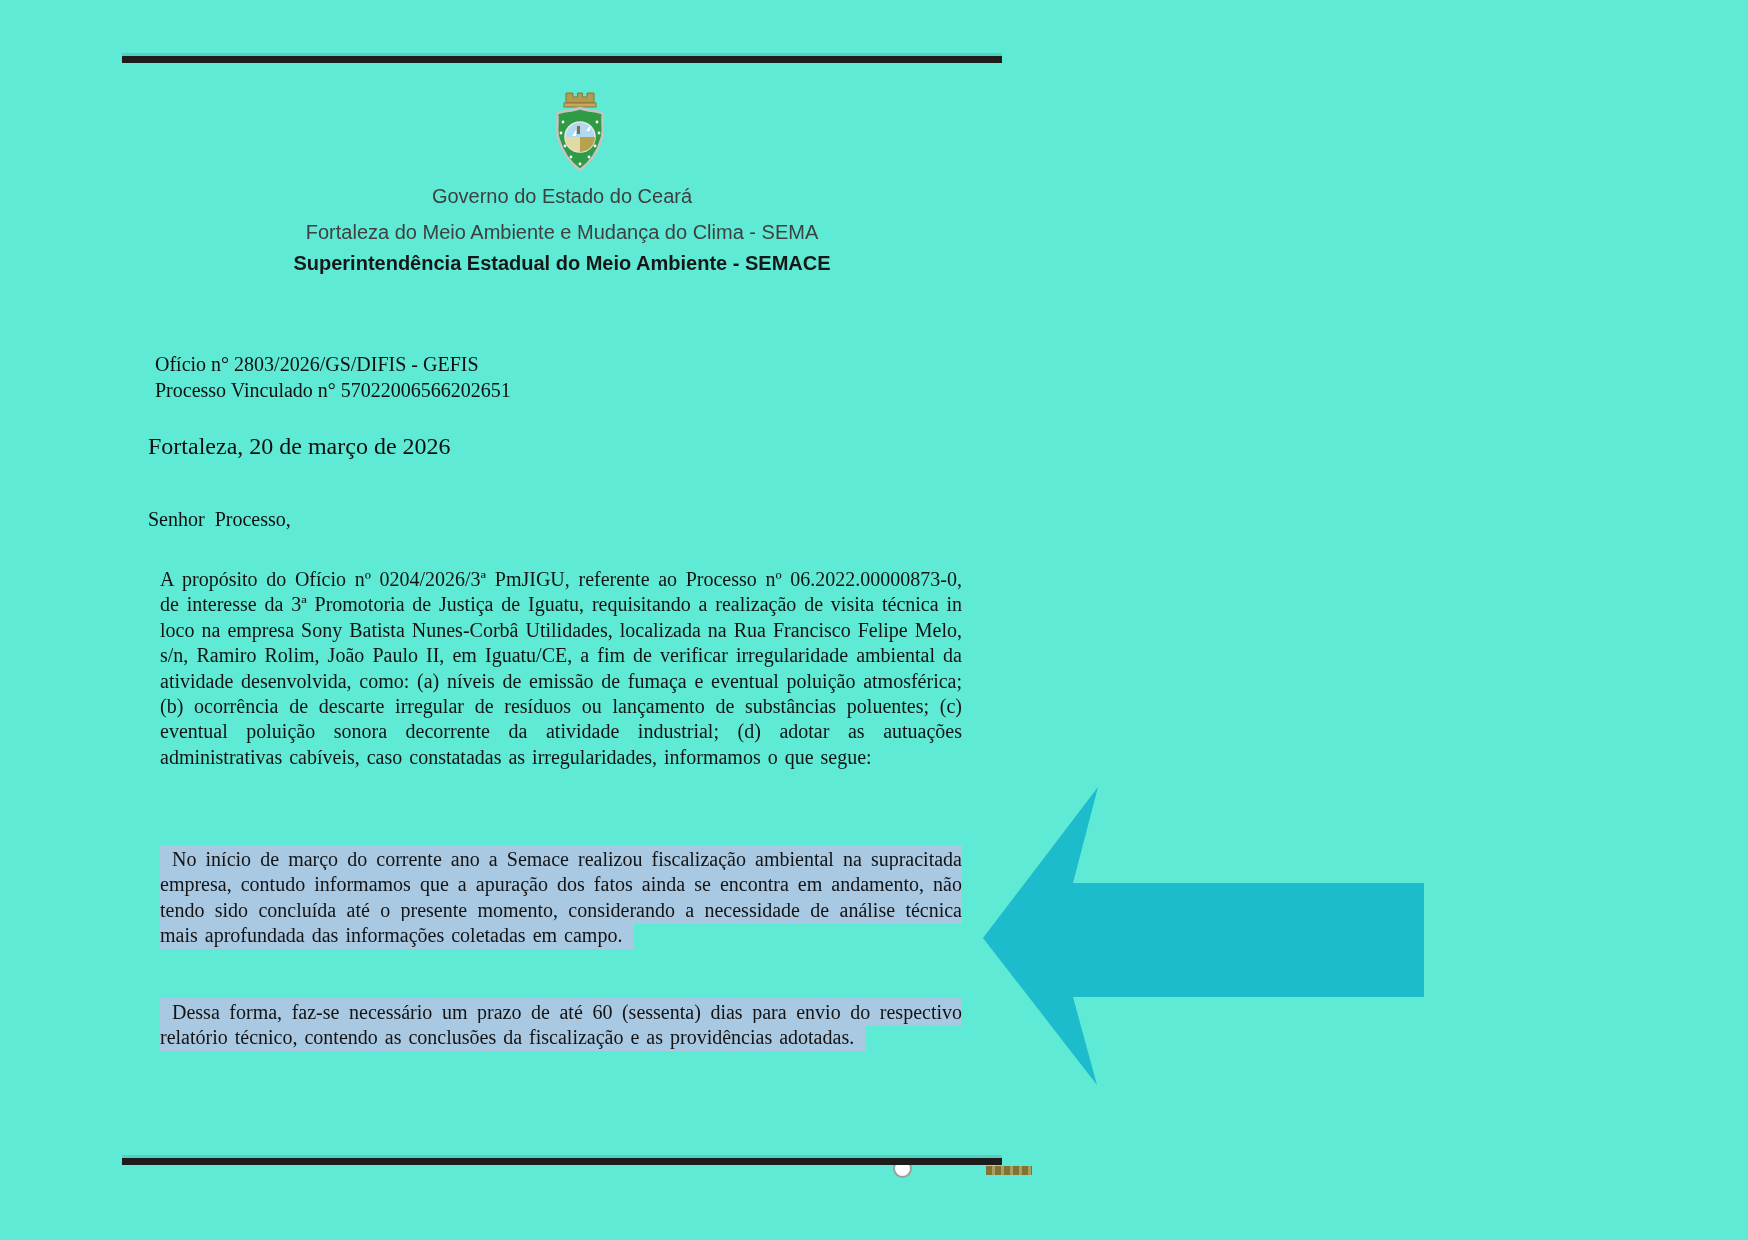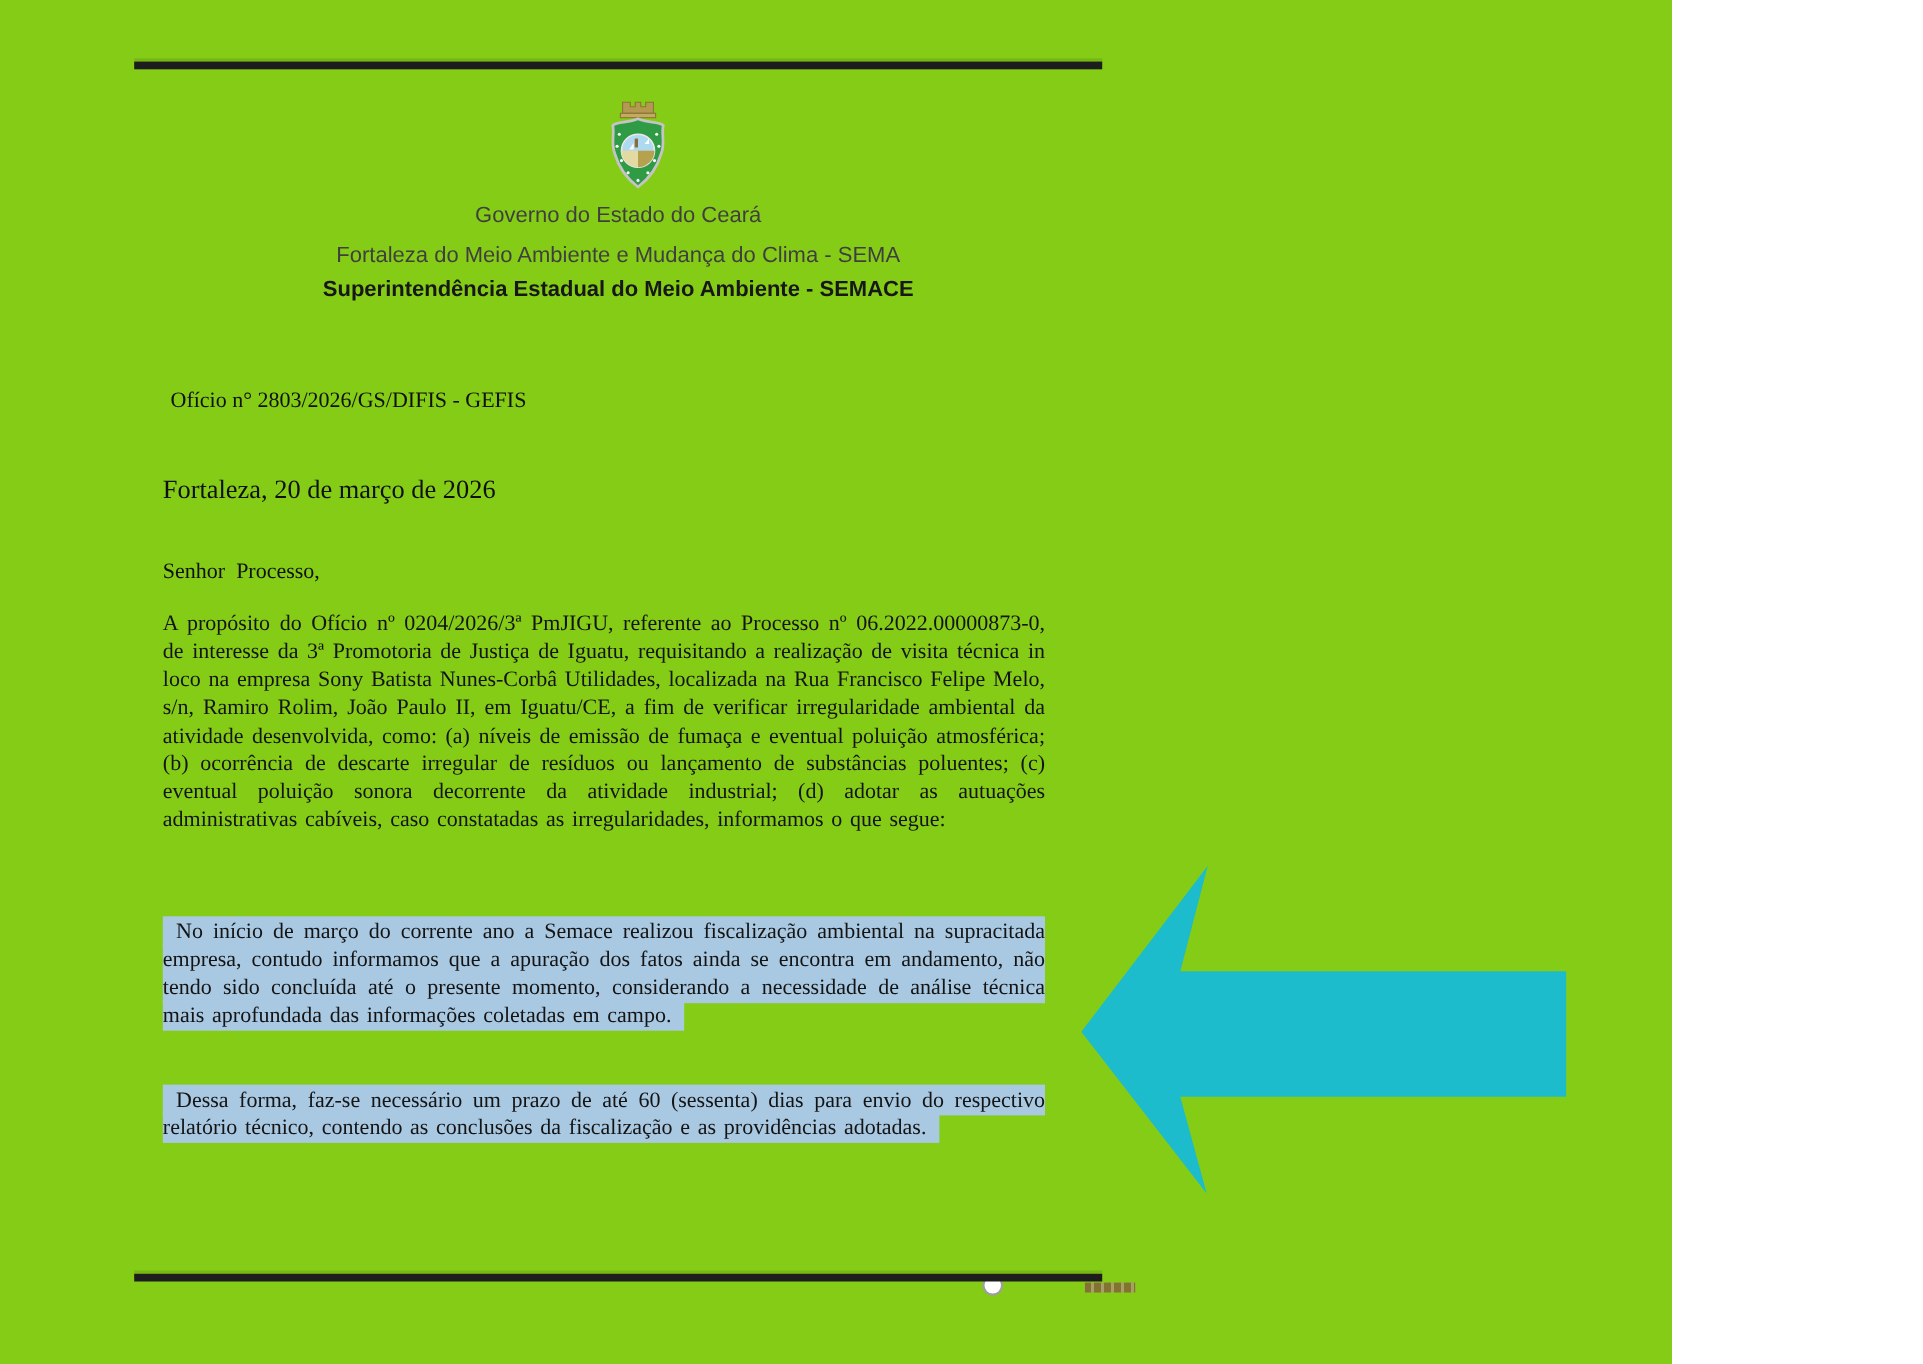--- a/index.html
+++ b/index.html
@@ -1,20 +1,20 @@
 <!DOCTYPE html>
 <html><head>
 <meta charset="utf-8">
 <style>
   html, body { margin: 0; padding: 0; background: #ffffff; }
   .canvas {
     position: relative;
-    width: 1520px;
+    width: 1748px;
     height: 1240px;
-    background: #84cc16;
+    background: #5eead4;
     overflow: hidden;
     font-family: "Liberation Serif", serif;
   }
   
   .bar {
     position: absolute;
     left: 122px;
     width: 880px;
     height: 7px;
     background: #1d1d1d;
@@ -75,21 +75,21 @@
     top: 508px;
     font-size: 20px;
     color: #101010;
     word-spacing: 5px;
   }
 
   .para {
     position: absolute;
     left: 148px;
     width: 802px;
-    margin: 0;
+    margin: 12px;
     font-size: 20px;
     line-height: 25.4px;
     text-align: justify;
     color: #141414;
     word-spacing: 2px;
   }
   .para-intro   { top: 555px; }
   .para-h1      { top: 835px; }
   .para-h2      { top: 988px; }
   .para-closing { top: 1092px; }
@@ -161,20 +161,21 @@
         <circle cx="51" cy="43" r="1.4"></circle>
       <circle cx="49" cy="32" r="1.4"></circle>
     </g>
   </svg>
 
   <div class="lh-line lh-1">Governo do Estado do Ceará</div>
   <div class="lh-line lh-2">Fortaleza do Meio Ambiente e Mudança do Clima - SEMA</div>
   <div class="lh-line lh-3">Superintendência Estadual do Meio Ambiente - SEMACE</div>
 
   <div class="ref-line ref-1">Ofício n° 2803/2026/GS/DIFIS - GEFIS</div>
+  <div class="ref-line ref-2">Processo Vinculado n° 57022006566202651</div>
 
   <div class="dateline">Fortaleza, 20 de março de 2026</div>
 
   <div class="salutation">Senhor Processo,</div>
 
   <p class="para para-intro">A propósito do Ofício nº 0204/2026/3ª PmJIGU, referente ao Processo nº 06.2022.00000873-0, de interesse da 3ª Promotoria de Justiça de Iguatu, requisitando a realização de visita técnica in loco na empresa Sony Batista Nunes-Corbâ Utilidades, localizada na Rua Francisco Felipe Melo, s/n, Ramiro Rolim, João Paulo II, em Iguatu/CE, a fim de verificar irregularidade ambiental da atividade desenvolvida, como: (a) níveis de emissão de fumaça e eventual poluição atmosférica; (b) ocorrência de descarte irregular de resíduos ou lançamento de substâncias poluentes; (c) eventual poluição sonora decorrente da atividade industrial; (d) adotar as autuações administrativas cabíveis, caso constatadas as irregularidades, informamos o que segue:</p>
 
   <p class="para para-h1"><mark class="hl">No início de março do corrente ano a Semace realizou fiscalização ambiental na supracitada empresa, contudo informamos que a apuração dos fatos ainda se encontra em andamento, não tendo sido concluída até o presente momento, considerando a necessidade de análise técnica mais aprofundada das informações coletadas em campo.</mark></p>
 
   <p class="para para-h2"><mark class="hl">Dessa forma, faz-se necessário um prazo de até 60 (sessenta) dias para envio do respectivo relatório técnico, contendo as conclusões da fiscalização e as providências adotadas.</mark></p>

